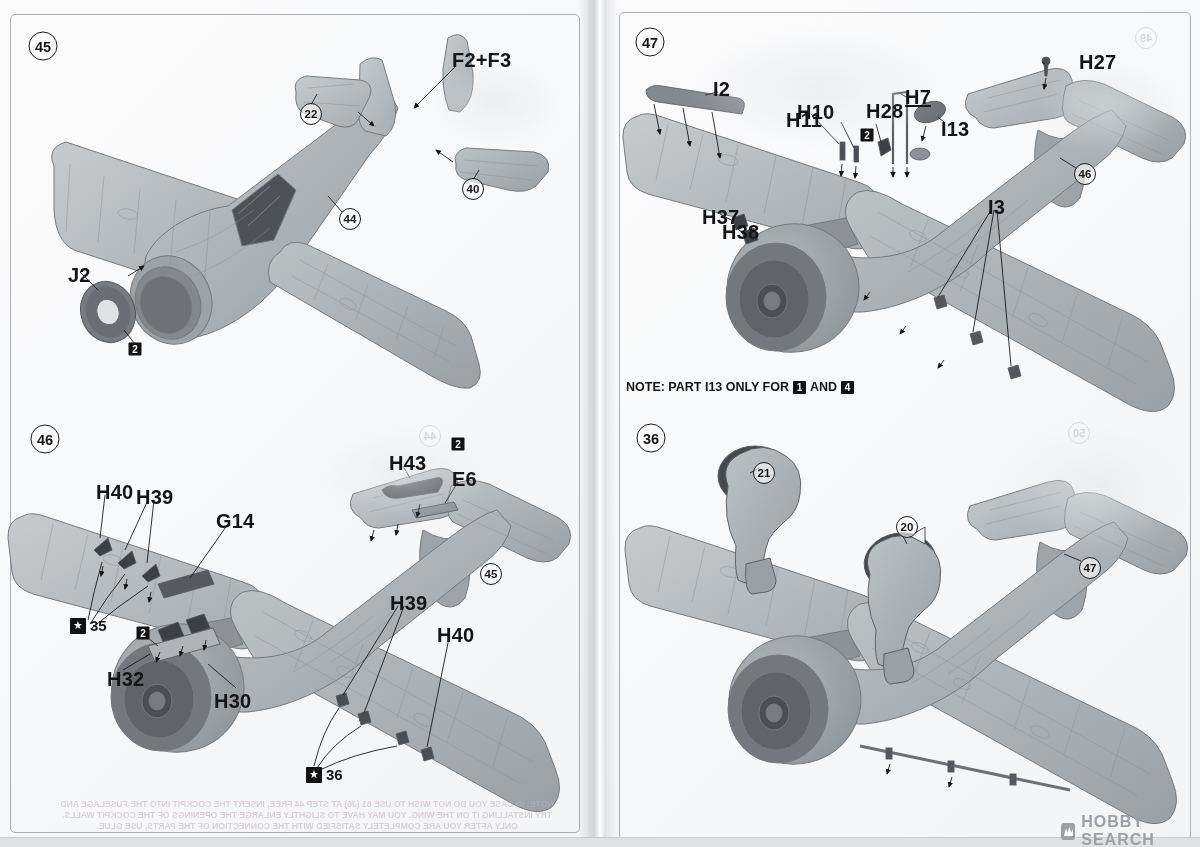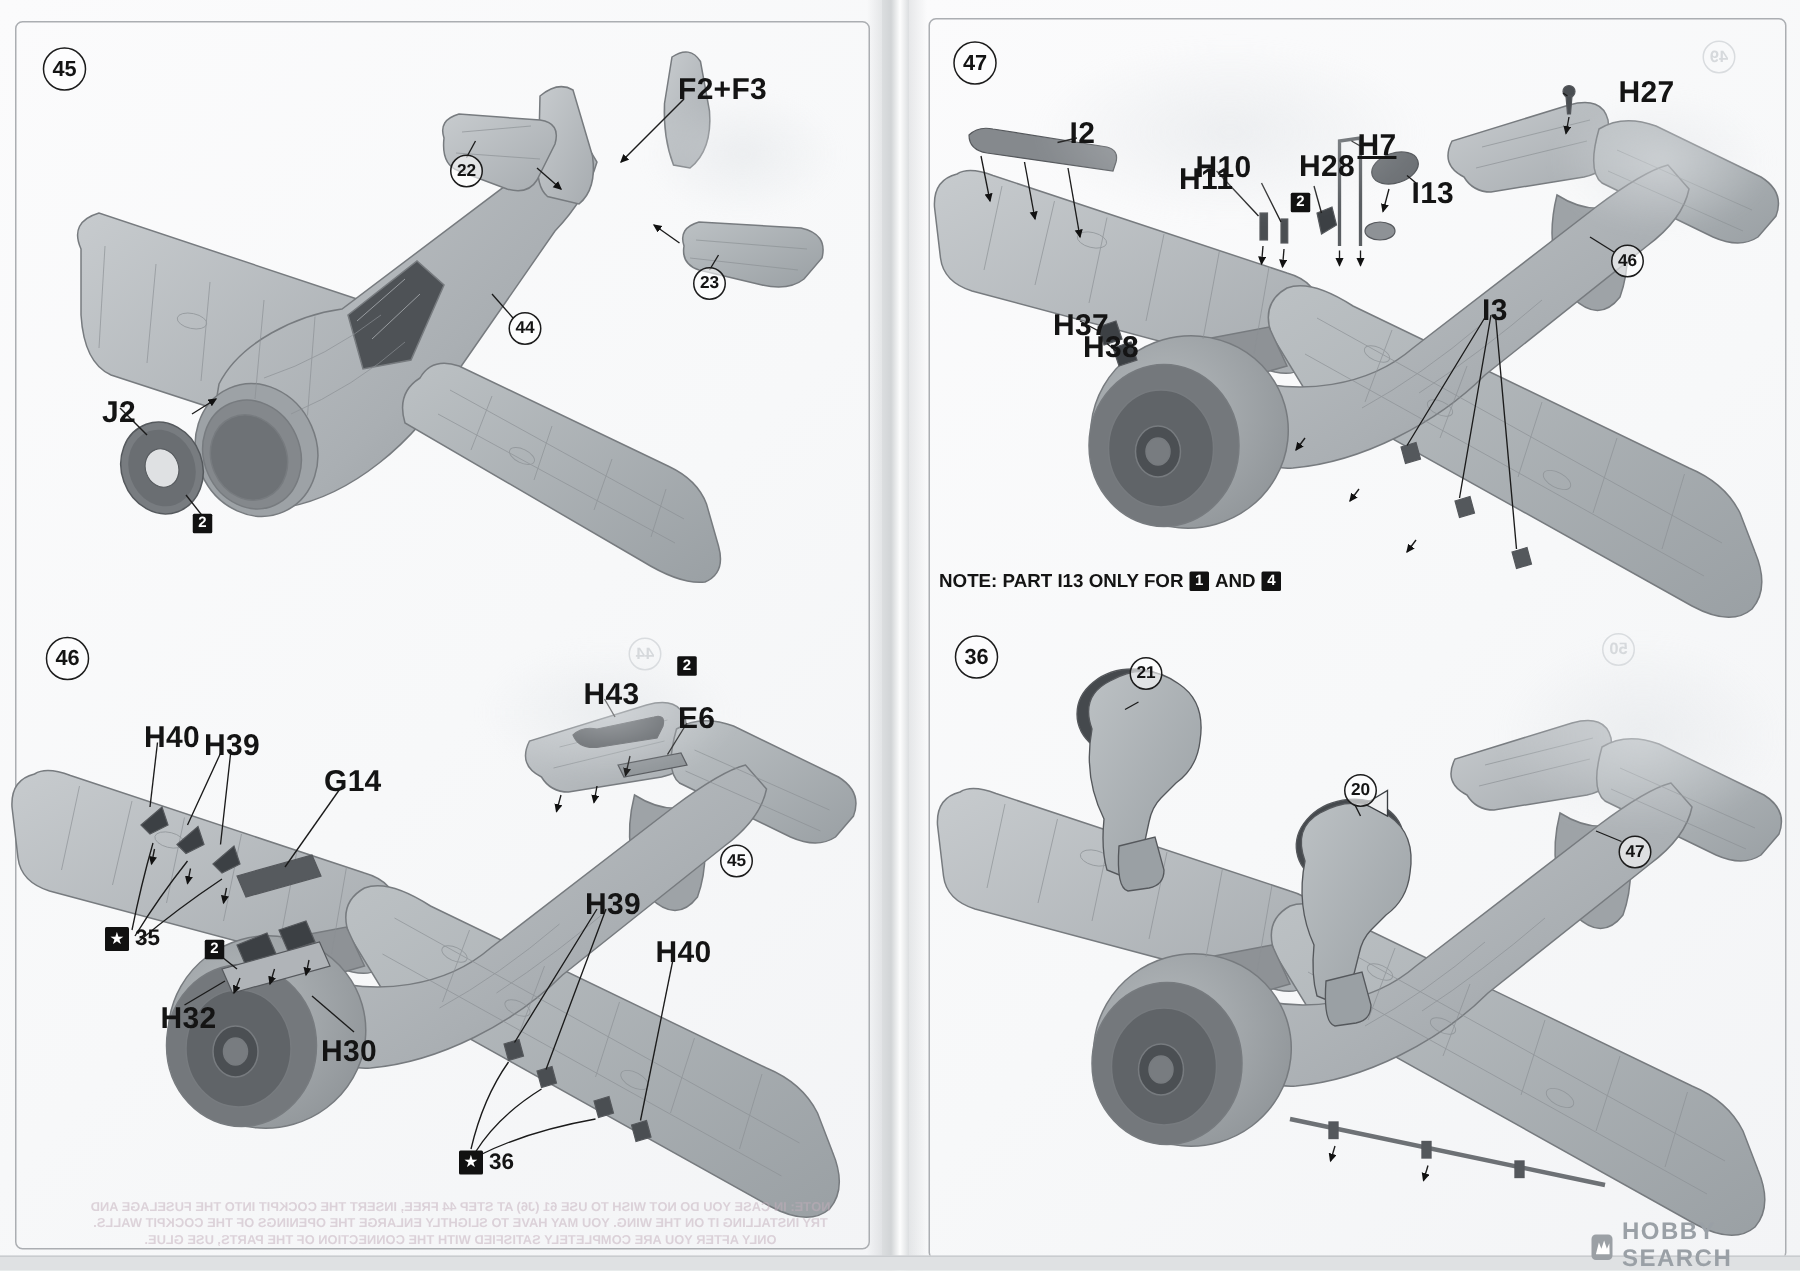--- a/index.html
+++ b/index.html
@@ -268,21 +268,21 @@
       <path d="M473,147 L456,140"></path>
       <path d="M282,350 L279,360" marker-end="url(#ah)"></path>
       <path d="M344,363 L341,373" marker-end="url(#ah)"></path>
     </g>
   </svg>
 
   <div id="callout-layer">
       <div class="co co-step" style="left: 43px; top: 46px;">45</div>
       <div class="co co-text" style="left: 452px; top: 49px;">F2+F3</div>
       <div class="co co-circle" style="left: 311px; top: 114px;">22</div>
-      <div class="co co-circle" style="left: 473px; top: 189px;">23</div>
+      <div class="co co-circle" style="left: 473px; top: 189px;">40</div>
       <div class="co co-circle" style="left: 350px; top: 219px;">44</div>
       <div class="co co-text" style="left: 68px; top: 264px;">J2</div>
       <div class="co co-badge" style="left: 135px; top: 349px;">2</div>
       <div class="co co-step" style="left: 45px; top: 439px;">46</div>
       <div class="co co-text" style="left: 389px; top: 452px;">H43</div>
       <div class="co co-badge" style="left: 458px; top: 444px;">2</div>
       <div class="co co-text" style="left: 452px; top: 468px;">E6</div>
       <div class="co co-text" style="left: 96px; top: 481px;">H40</div>
       <div class="co co-text" style="left: 136px; top: 486px;">H39</div>
       <div class="co co-text" style="left: 216px; top: 510px;">G14</div>
@@ -307,21 +307,21 @@
       <div class="co co-text" style="left: 866px; top: 100px; text-align: right;">H28</div>
       <div class="co co-badge" style="left: 867px; top: 135px;">2</div>
       <div class="co co-text" style="left: 905px; top: 86px; text-decoration: underline;">H7</div>
       <div class="co co-text" style="left: 941px; top: 118px; text-align: right;">I13</div>
       <div class="co co-text" style="left: 1035px; top: 51px; margin-left: 44px;">H27</div>
       <div class="co co-circle" style="left: 1085px; top: 174px;">46</div>
       <div class="co co-text" style="left: 702px; top: 206px;">H37</div>
       <div class="co co-text" style="left: 722px; top: 221px;">H38</div>
       <div class="co co-text" style="left: 988px; top: 196px;">I3</div>
       <div class="co co-step" style="left: 651px; top: 438px;">36</div>
-      <div class="co co-circle" style="left: 764px; top: 449px;">21</div>
+      <div class="co co-circle" style="left: 764px; top: 473px;">21</div>
       <div class="co co-circle" style="left: 907px; top: 527px;">20</div>
       <div class="co co-circle" style="left: 1090px; top: 568px;">47</div>
     </div>
 
   <div class="note" style="left:626px;top:380px;">
     <span>NOTE: PART I13 ONLY FOR</span>
     <span class="nbadge">1</span>
     <span>AND</span>
     <span class="nbadge">4</span>
   </div>

